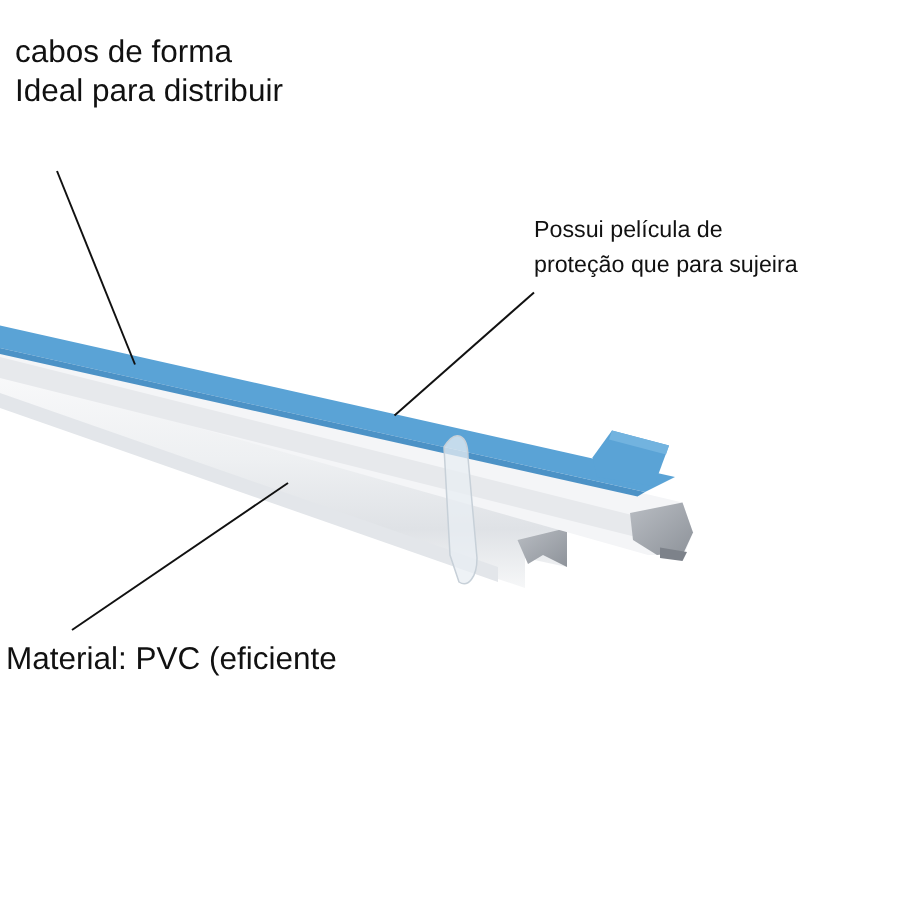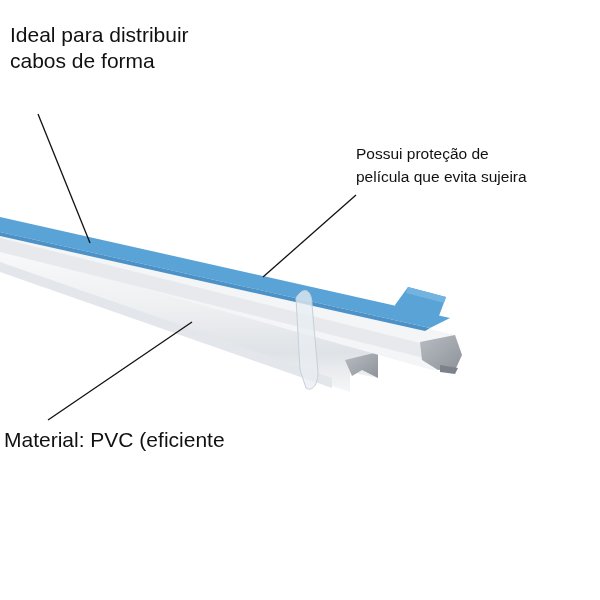--- a/index.html
+++ b/index.html
@@ -57,24 +57,24 @@
   <g>
     <path d="M296,298 C304,285 312,290 312,305 L318,372 C318,385 312,392 306,388 L300,370 Z" fill="#e8eef3" fill-opacity="0.75" stroke="#c7d0d8" stroke-width="1"></path>
   </g>
 
   <line x1="38" y1="114" x2="90" y2="243" stroke="#111" stroke-width="1.3"></line>
   <line x1="356" y1="195" x2="263" y2="277" stroke="#111" stroke-width="1.3"></line>
   <line x1="192" y1="322" x2="48" y2="420" stroke="#111" stroke-width="1.3"></line>
 </svg>
 
 <div class="label lbl-top">
+  <span class="line-item">cabos de forma</span>
   <span class="line-item">Ideal para distribuir</span>
-  <span class="line-item">cabos de forma</span>
 </div>
 
 <div class="label lbl-right">
-  <span class="line-item">Possui proteção de</span>
-  <span class="line-item">película que evita sujeira</span>
+  <span class="line-item">Possui película de</span>
+  <span class="line-item">proteção que para sujeira</span>
 </div>
 
 <div class="label lbl-bottom">
   <span class="line-item">Material: PVC (eficiente</span>
 </div>
 
 </body></html>

